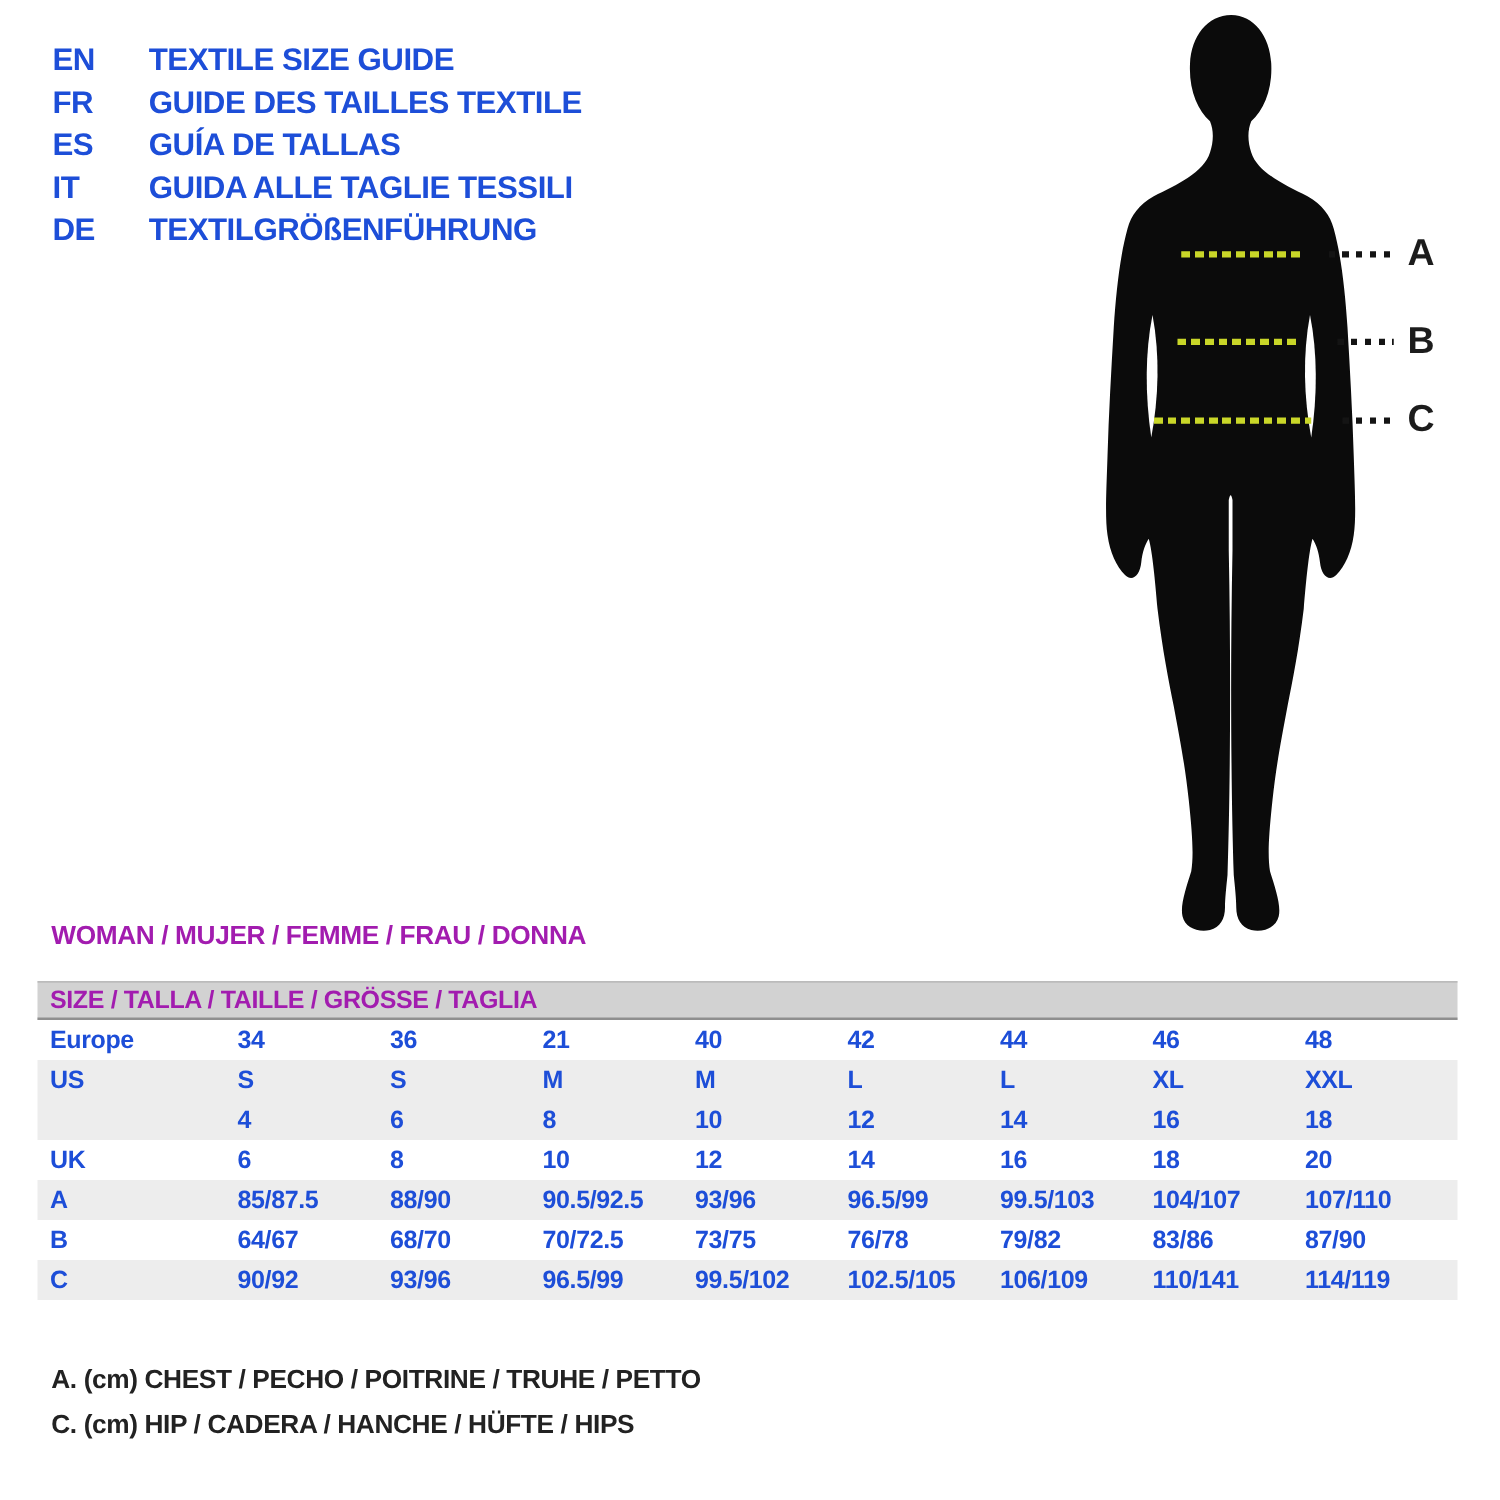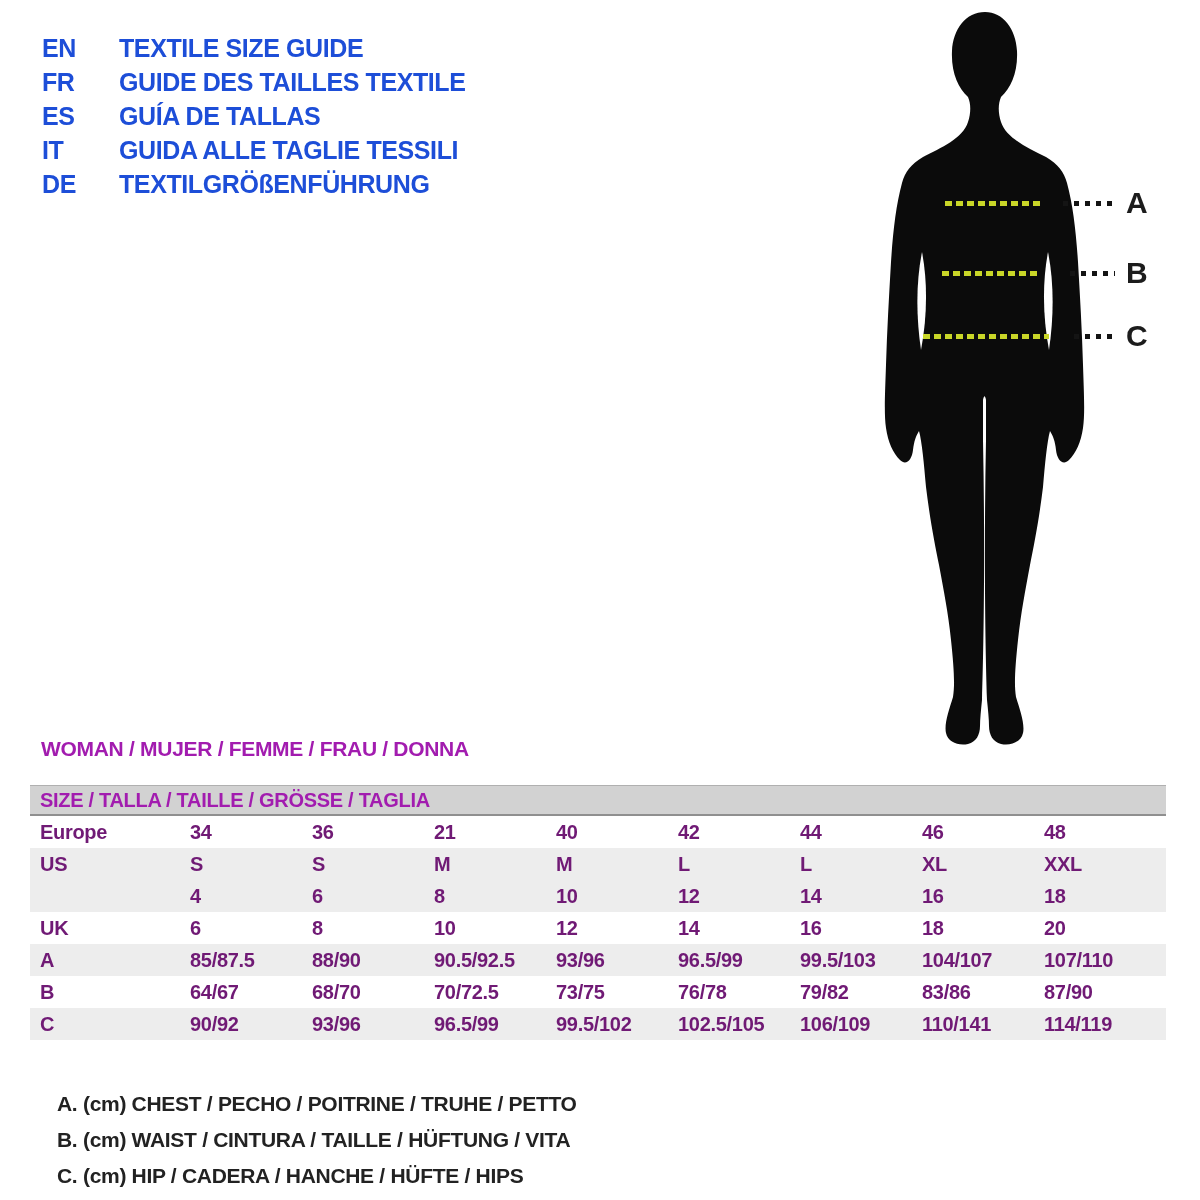--- a/index.html
+++ b/index.html
@@ -92,21 +92,21 @@
     padding-left: 10px;
     white-space: nowrap;
   }
   .size-row {
     display: grid;
     grid-template-columns: 160px repeat(8, 1fr);
     height: 32px;
     align-items: center;
     font-size: 20px;
     font-weight: bold;
-    color: #701a75;
+    color: #1d4ed8;
     letter-spacing: -0.3px;
   }
   .size-row.gray { background: #ededed; }
   .size-row .row-label { padding-left: 10px; text-align: left; }
   .size-row .cell { text-align: left; }
 
   
   .legend-block {
     position: absolute;
     left: 41px;
@@ -114,21 +114,20 @@
   }
   .legend-line {
     height: 36px;
     font-size: 21px;
     font-weight: bold;
     letter-spacing: -0.3px;
     color: #222;
     display: flex;
     align-items: center;
     white-space: nowrap;
-    margin-left: 16px;
   }
 </style>
 </head>
 <body>
 
 <div id="canvas">
 
   <div class="lang-block">
       <div class="lang-row">
         <span class="lang-code">EN</span>
@@ -303,17 +302,16 @@
           <div class="cell">102.5/105</div>
           <div class="cell">106/109</div>
           <div class="cell">110/141</div>
           <div class="cell">114/119</div>
         </div>
       </div>
   </div>
 
   <div class="legend-block">
       <div class="legend-line">A. (cm) CHEST / PECHO / POITRINE / TRUHE / PETTO</div>
-      <div class="legend-line">B. (cm) WAIST / CINTURA / TAILLE / HÜFTUNG / VITA</div>
       <div class="legend-line">C. (cm) HIP / CADERA / HANCHE / HÜFTE / HIPS</div>
     </div>
 
 </div>
 
 </body></html>

